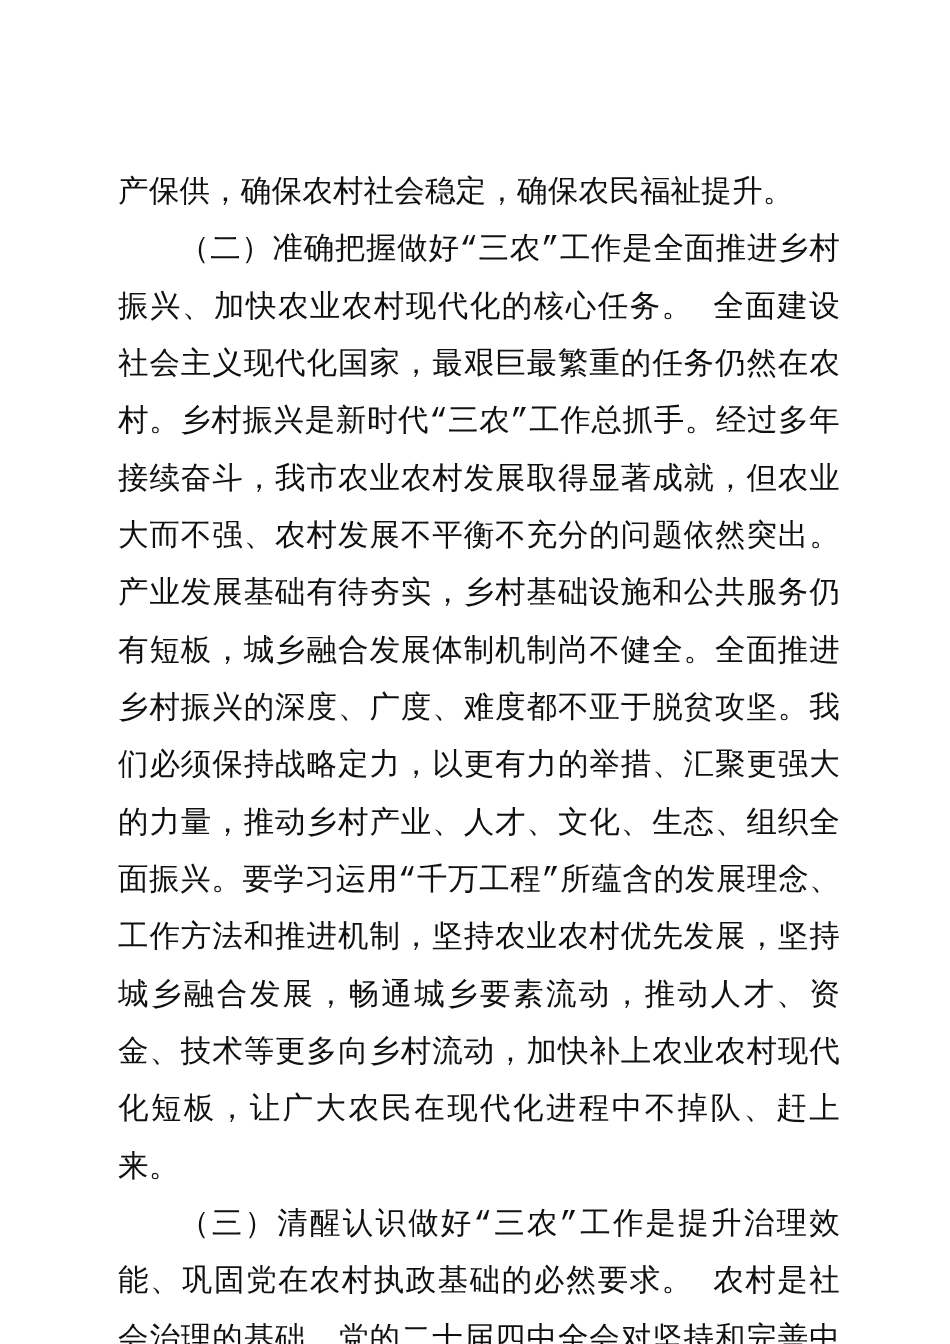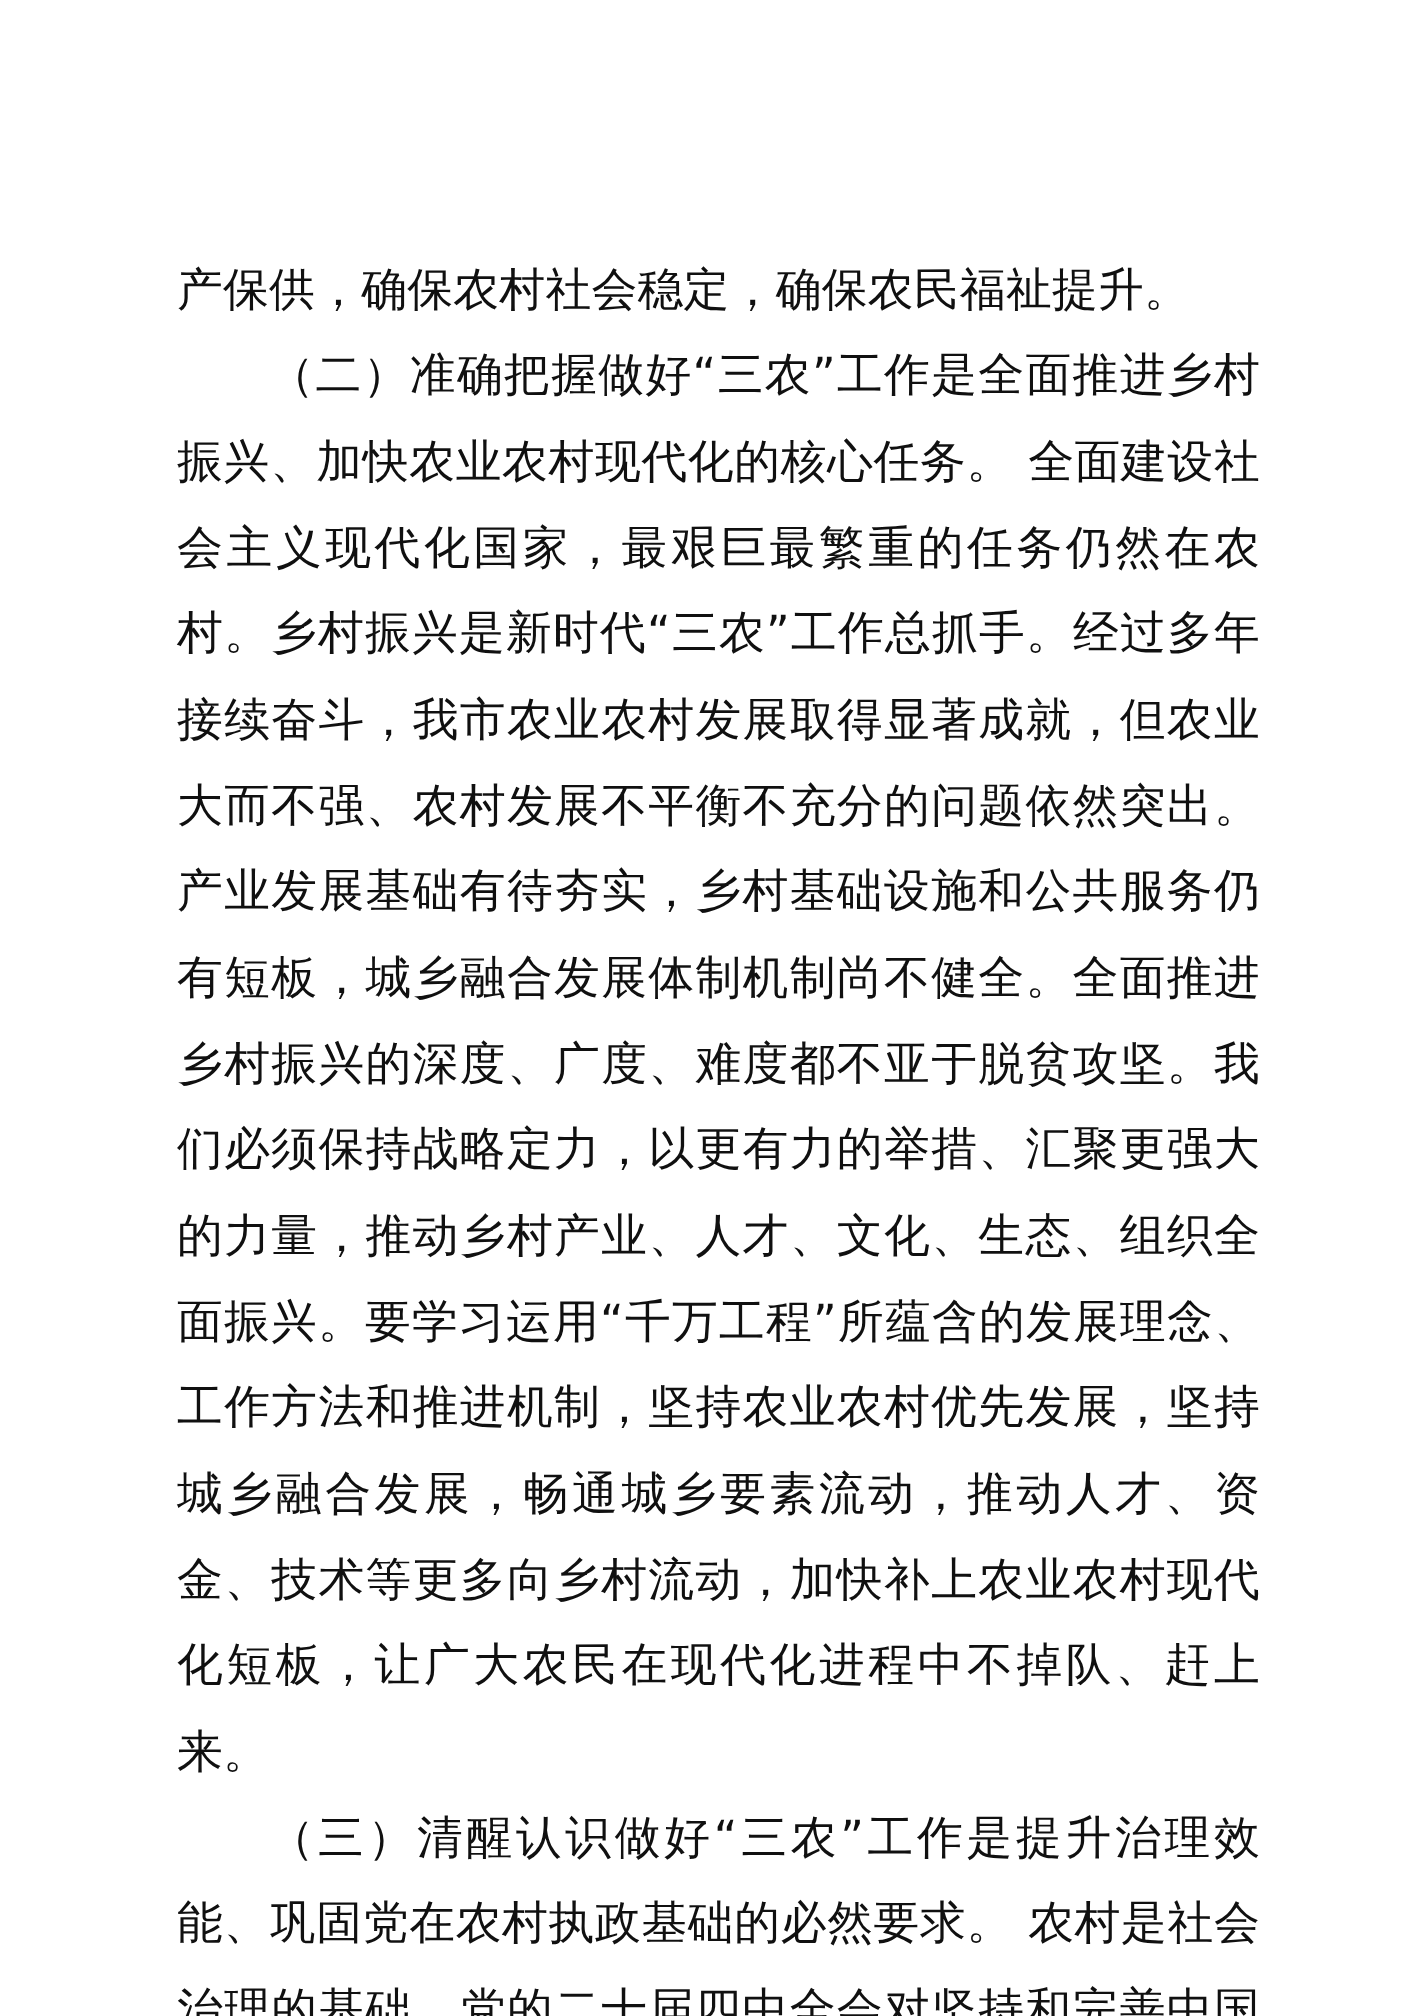--- a/index.html
+++ b/index.html
@@ -28,20 +28,21 @@
     text-align: justify;
     text-justify: inter-ideograph;
     letter-spacing: 0.2px;
     font-family: "DejaVu Sans", "Liberation Sans", sans-serif;
     color: #101010;
   }
   .para {
     margin: 0;
     text-indent: 0;
     white-space: normal;
+    font-family: Liberation Mono, monospace;
   }
   .para.indent {
     text-indent: 2em;
   }
 </style>
 </head>
 <body>
 
 <div class="page">
   <div class="doc-body">

